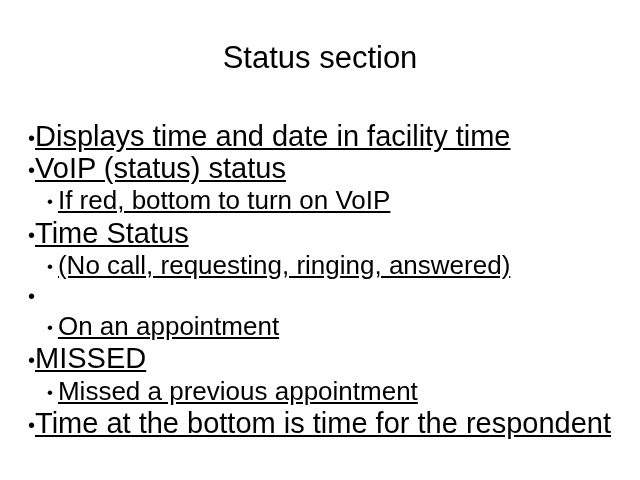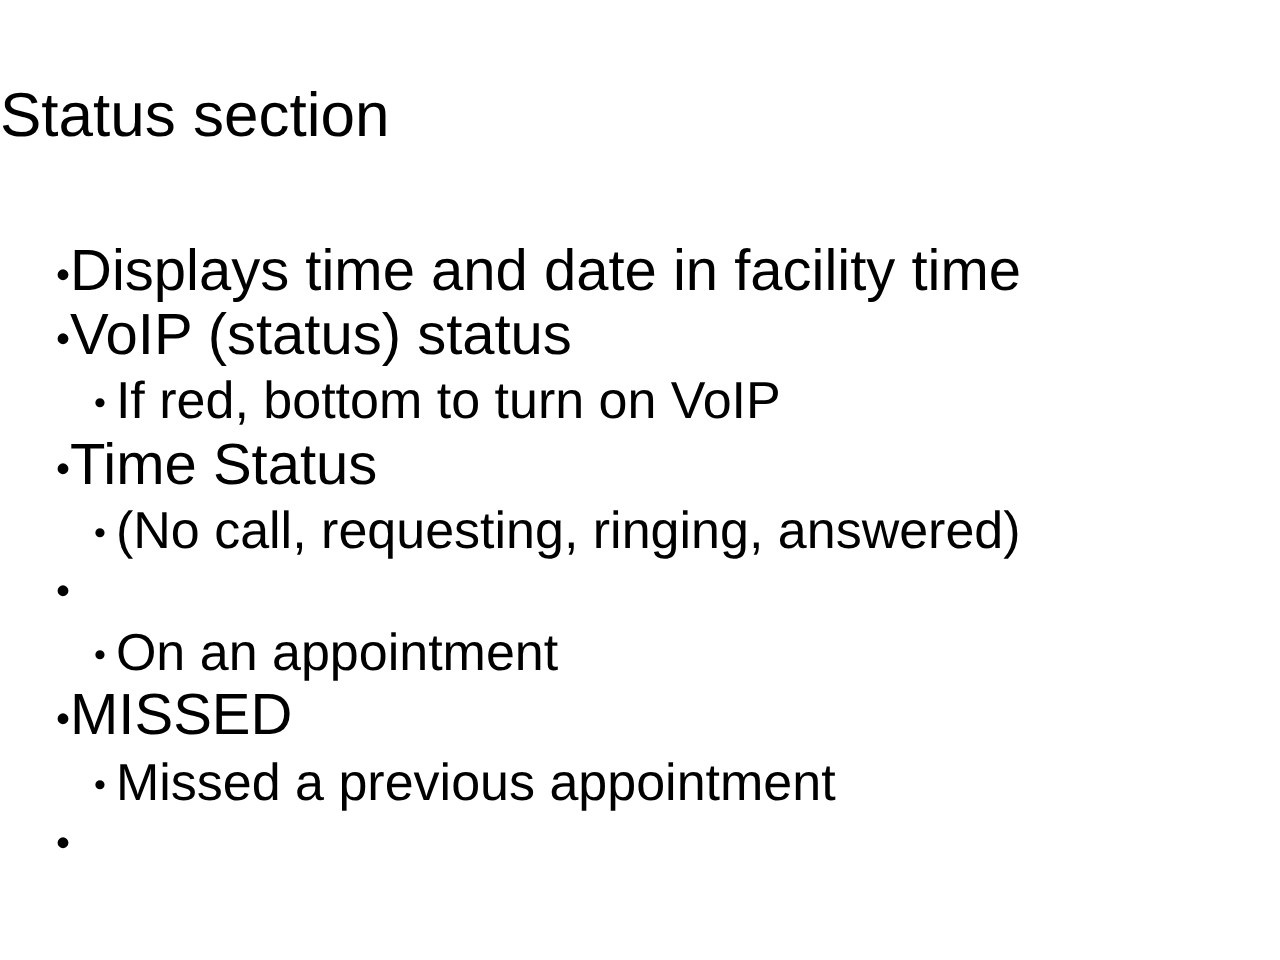--- a/index.html
+++ b/index.html
@@ -19,20 +19,21 @@
     height: 480px;
     background: #ffffff;
     overflow: hidden;
     box-sizing: border-box;
   }
   .slide-title {
     position: absolute;
     left: 0;
     top: 38px;
     width: 640px;
+    text-align: center;
     font-size: 31px;
     line-height: 40px;
     font-weight: normal;
     color: #000000;
     letter-spacing: 0px;
     margin: 0;
     white-space: nowrap;
   }
   .body-block {
     position: absolute;
@@ -68,20 +69,21 @@
   }
   .level-2 .bullet-marker {
     font-size: 17px;
     margin-right: 5px;
     position: relative;
     top: -2px;
   }
   .bullet-text {
     display: inline-block;
     flex: 0 1 auto;
+    text-decoration: underline;
   }
 </style>
 </head>
 <body>
 
 <div class="slide">
 
   <h1 class="slide-title">Status section</h1>
 
   <div class="body-block">
@@ -115,16 +117,17 @@
       <div class="bullet-line level-1">
         <span class="bullet-marker">•</span>
         <span class="bullet-text">MISSED</span>
       </div>
       <div class="bullet-line level-2">
         <span class="bullet-marker">•</span>
         <span class="bullet-text">Missed a previous appointment</span>
       </div>
       <div class="bullet-line level-1">
         <span class="bullet-marker">•</span>
+        <span class="bullet-text">Time at the bottom is time for the respondent</span>
       </div>
     </div>
 
 </div>
 
 </body></html>

